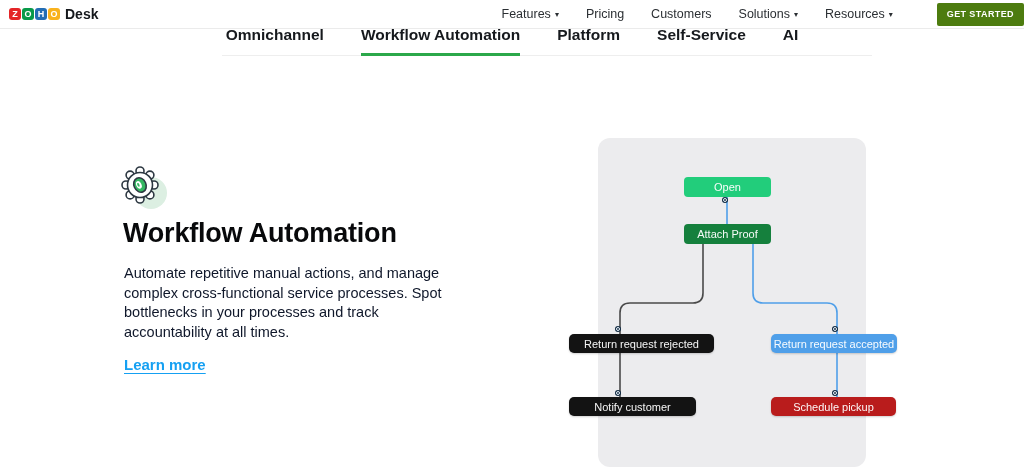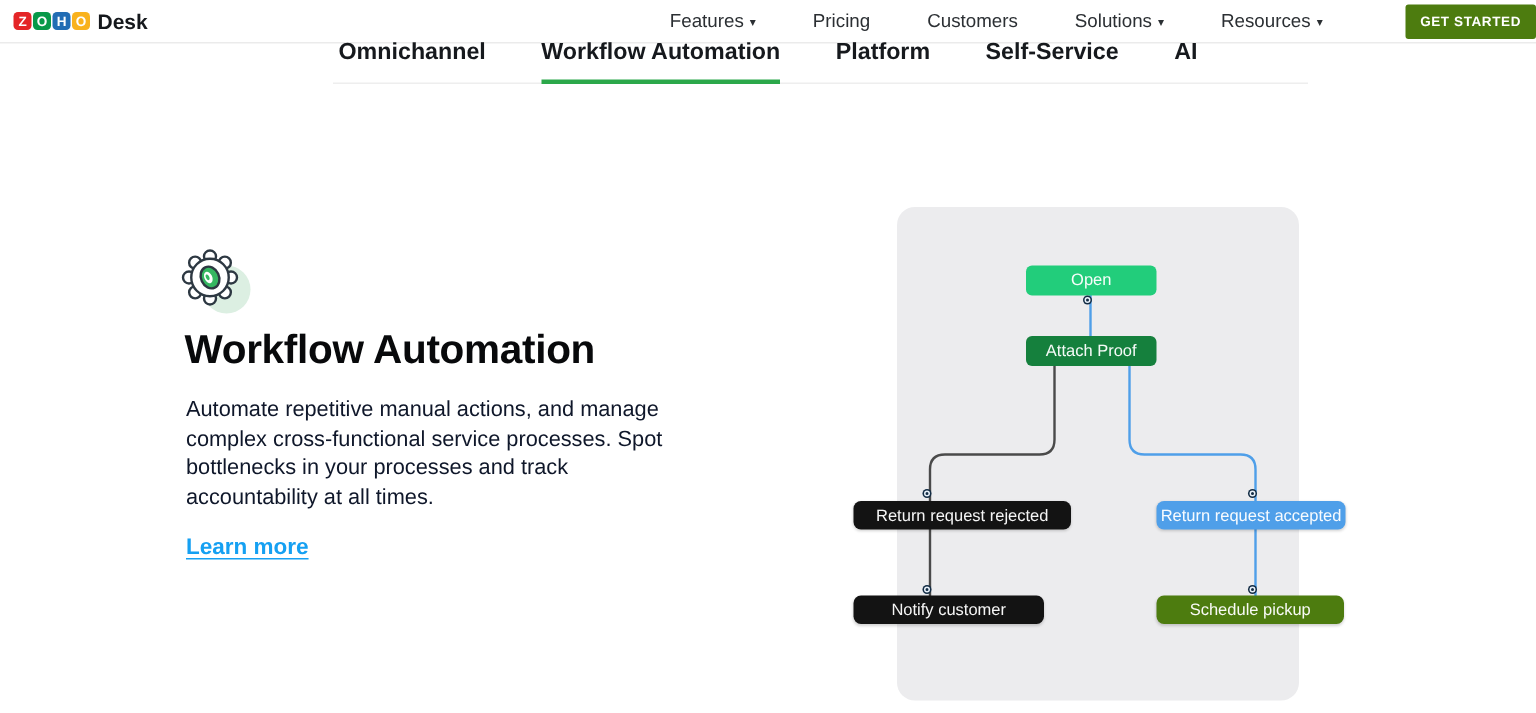--- a/index.html
+++ b/index.html
@@ -10,21 +10,21 @@
   
   .header { position:absolute; top:0; left:0; width:1024px; height:29px;
             border-bottom:1px solid #ebebeb; display:flex; align-items:center;
             padding:0 0 0 9px; background:#fff; }
   .logo { display:flex; align-items:center; gap:5px; cursor:pointer; }
   .logo-boxes { display:flex; gap:1px; }
   .logo-box { width:12px; height:12px; border-radius:3px; color:#fff;
               font-size:9px; font-weight:bold; display:flex; align-items:center;
               justify-content:center; line-height:1; }
   .product-name { font-size:14px; font-weight:bold; color:#15181c; }
-  .top-nav { margin-left:auto; display:flex; align-items:center; gap:38px;
+  .top-nav { margin-left:auto; display:flex; align-items:center; gap:27px;
              font-size:12.5px; color:#2b2f33; }
   .top-nav-item { display:flex; align-items:center; gap:4px; cursor:pointer; white-space:nowrap; }
   .caret { font-size:8px; color:#2b2f33; line-height:1; padding-top:2px; }
   .cta-btn { margin-left:17px; height:23px; padding:0 10px; border:none;
              border-radius:2px; color:#fff; font-size:9px; font-weight:bold;
              letter-spacing:.4px; font-family:"Liberation Sans",sans-serif;
              cursor:pointer; }
 
   
   .tabs-wrap { position:absolute; top:26px; left:0; width:1024px; }
@@ -155,21 +155,21 @@
       <path d="M620,353 L620,397" stroke="#4A4A4A" stroke-width="1.6"></path>
       <path d="M837,353 L837,397" stroke="#4F9FE9" stroke-width="1.6"></path>
     </g>
   </svg>
 
   <div class="node n-open" style="background-color: rgb(34, 205, 123);">Open</div>
   <div class="node n-attach" style="background-color: #15803d;">Attach Proof</div>
   <div class="node node-sm n-rejected" style="background-color: rgb(19, 19, 19);">Return request rejected</div>
   <div class="node node-sm n-notify" style="background-color: rgb(19, 19, 19);">Notify customer</div>
   <div class="node node-sm n-accepted" style="background-color: rgb(79, 159, 233);">Return request accepted</div>
-  <div class="node node-sm n-schedule" style="background-color: #4d7c0f;">Schedule pickup</div>
+  <div class="node node-sm n-schedule" style="background-color: #b91c1c;">Schedule pickup</div>
 
   <div class="edge-dot d1"></div>
   <div class="edge-dot d2"></div>
   <div class="edge-dot d3"></div>
   <div class="edge-dot d4"></div>
   <div class="edge-dot d5"></div>
 
 </div>
 
 </body></html>

